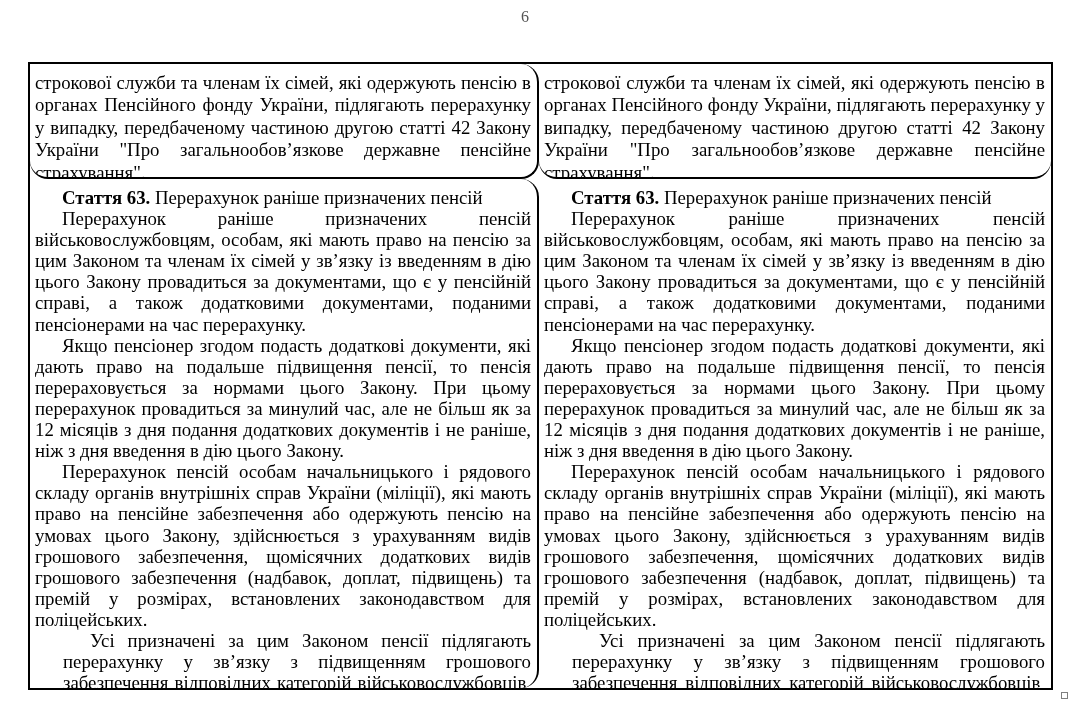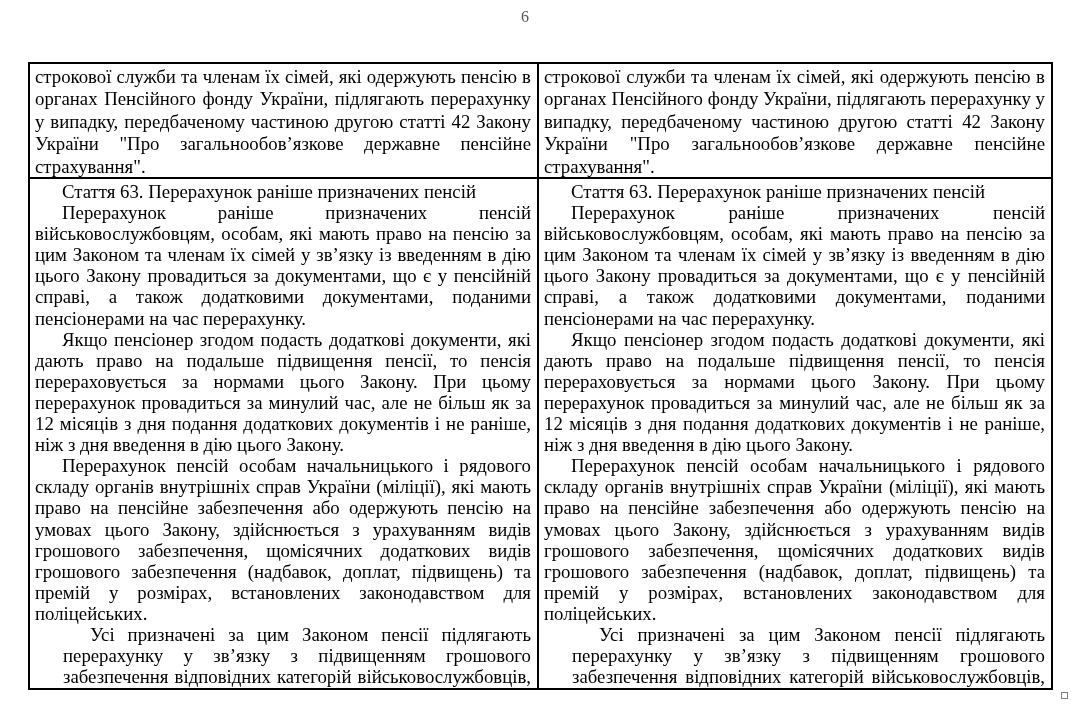--- a/index.html
+++ b/index.html
@@ -34,36 +34,37 @@
     box-sizing: border-box;
     border: 2px solid #000000;
     display: grid;
     grid-template-columns: 509px 1fr;
     grid-template-rows: 115px 1fr;
     background: #ffffff;
   }
   .cell {
     box-sizing: border-box;
     overflow: hidden;
-    padding: 2px 6px 0 5px;
+    padding: 8px 6px 0 5px;
     font-size: 18.8px;
     line-height: 21.1px;
     text-align: justify;
     hyphens: none;
+    border-radius: 18px;
   }
   .cell.col-left { border-right: 2px solid #000000; }
   .cell.row-1 { border-bottom: 2px solid #000000; line-height: 22.4px; }
   .para {
     margin: 0;
     padding: 0;
     text-indent: 27px;
   }
   .para.no-indent { text-indent: 0; }
   .para.cut { text-align-last: justify; margin-left: 28px; }
-  .para b { font-weight: normal; }
+  .para b { font-weight: bold; }
   .table-handle {
     position: absolute;
     left: 1061px;
     top: 692px;
     width: 7px;
     height: 7px;
     box-sizing: border-box;
     border: 1px solid #7f7f7f;
     background: #ffffff;
   }

